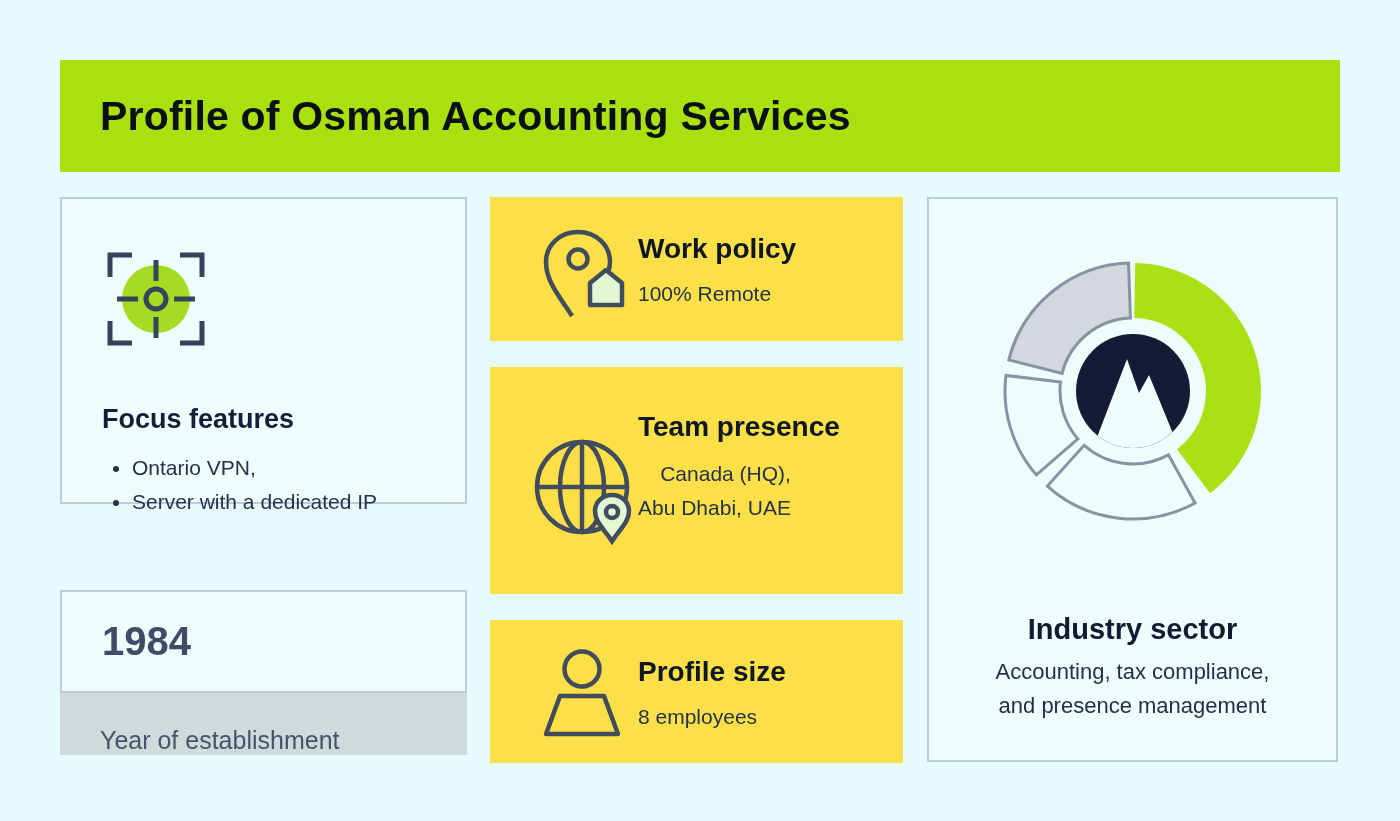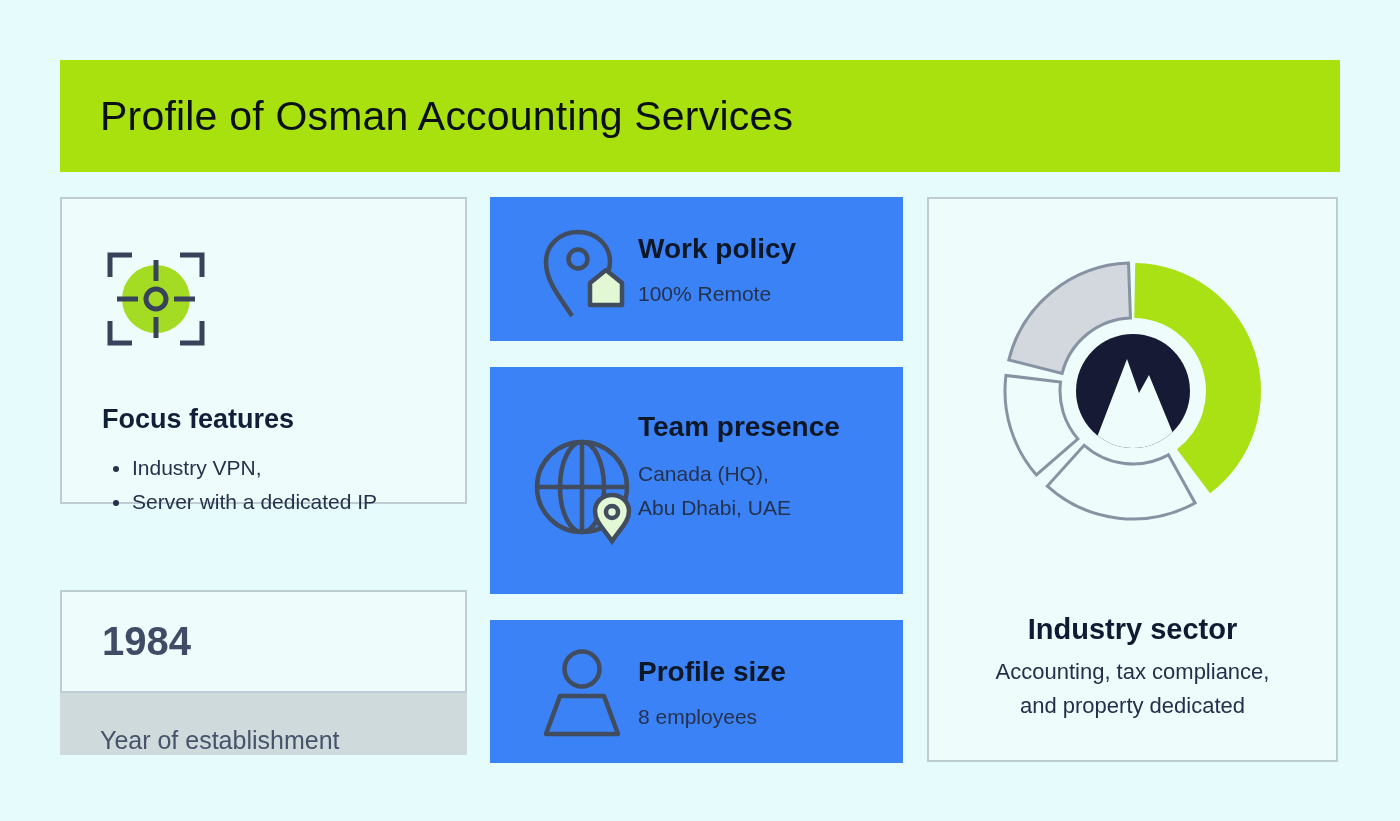--- a/index.html
+++ b/index.html
@@ -7,41 +7,41 @@
     width:1400px;height:821px;position:relative;overflow:hidden;
     background:#e6fbfb;
     font-family:"Liberation Sans","DejaVu Sans",sans-serif;
     color:#1c2940;
   }
   .abs{position:absolute;box-sizing:border-box;}
 
   
   .header{left:60px;top:60px;width:1280px;height:112px;background:#a8e10e;
     display:flex;align-items:center;}
-  .header .title{margin-left:40px;font-size:41px;font-weight:400;color:#0b0f16;
+  .header .title{margin-left:40px;font-size:41px;font-weight:700;color:#0b0f16;
     letter-spacing:.2px;}
 
   
   .card{background:#eefcfc;border:2px solid #bfcdd2;}
 
   
   .focus-card{left:60px;top:197px;width:407px;height:307px;}
   .focus-icon{position:absolute;left:38px;top:44px;}
   .focus-title{position:absolute;left:40px;top:205px;font-size:27px;font-weight:700;color:#121f39;}
   .focus-list{position:absolute;left:44px;top:252px;margin:0;padding:0 0 0 26px;}
   .focus-list li{font-size:21px;line-height:34px;color:#25324d;}
 
   .year-card{left:60px;top:590px;width:407px;height:103px;display:flex;align-items:center;}
   .year-value{margin-left:40px;font-size:40px;font-weight:700;color:#3e4c66;}
   .year-bar{left:60px;top:693px;width:407px;height:62px;background:#cfdadd;
     display:flex;align-items:flex-end;}
   .year-label{margin-left:40px;font-size:25px;color:#46536a;}
 
   
-  .green-card{left:490px;width:413px;background:#3b82f6;}
+  .green-card{left:490px;width:413px;background:#fde047;text-align:right;}
   .gc1{top:197px;height:144px;}
   .gc2{top:367px;height:227px;}
   .gc3{top:620px;height:143px;}
   .ic-icon{position:absolute;}
   .ic-title{position:absolute;left:148px;font-size:28px;font-weight:700;color:#0d1726;}
   .ic-lines{position:absolute;left:148px;}
   .ic-lines div{font-size:21px;line-height:34px;color:#25324d;}
   .gc1 .ic-icon{left:44px;top:28px;}
   .gc1 .ic-title{top:36px;}
   .gc1 .ic-lines{top:80px;}
@@ -81,21 +81,21 @@
     <g stroke="#37435a" stroke-width="5">
       <line x1="56" y1="17" x2="56" y2="38"></line>
       <line x1="56" y1="74" x2="56" y2="95"></line>
       <line x1="17" y1="56" x2="38" y2="56"></line>
       <line x1="74" y1="56" x2="95" y2="56"></line>
     </g>
     <circle cx="56" cy="56" r="10" fill="#a4dc24" stroke="#37435a" stroke-width="5"></circle>
   </svg>
   <div class="focus-title">Focus features</div>
   <ul class="focus-list">
-      <li>Industry VPN,</li>
+      <li>Ontario VPN,</li>
       <li>Server with a dedicated IP</li>
     </ul>
 </div>
 
 <div class="abs card year-card">
   <div class="year-value">1984</div>
 </div>
 <div class="abs year-bar">
   <div class="year-label">Year of establishment</div>
 </div>
@@ -149,15 +149,15 @@
       </g>
     <circle cx="140" cy="140" r="57" fill="#171a34"></circle>
     <clipPath id="logoClip">
         <circle cx="140" cy="140" r="57"></circle>
       </clipPath>
     <path d="M98,202 L134,108 L146,142 L156,124 L188,202 Z" fill="#eefcfc" clip-path="url(#logoClip)"></path>
   </svg>
   <div class="sector-title">Industry sector</div>
   <div class="sector-lines">
       <div>Accounting, tax compliance,</div>
-      <div>and property dedicated</div>
+      <div>and presence management</div>
     </div>
 </div>
 
 </body></html>

